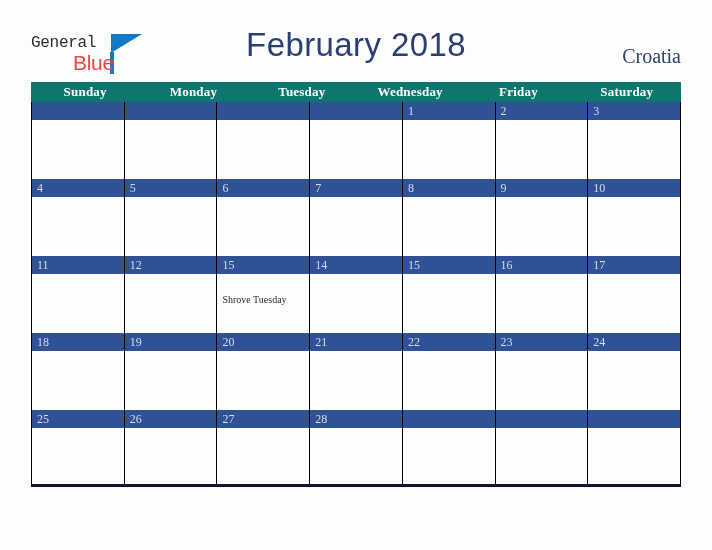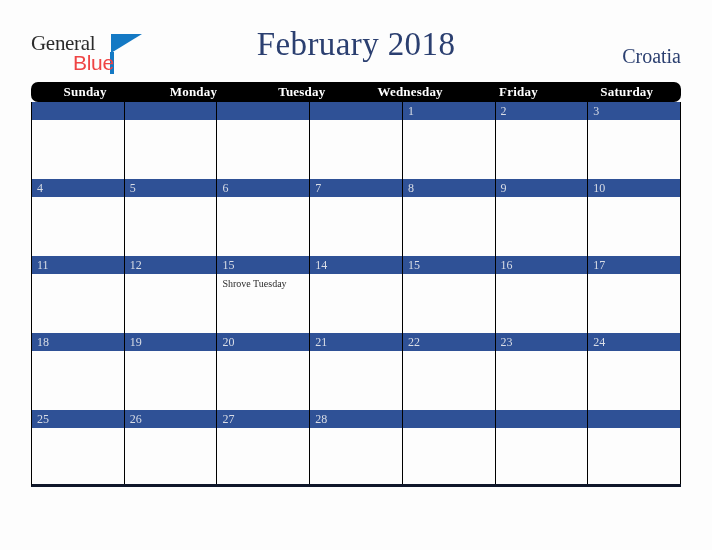--- a/index.html
+++ b/index.html
@@ -32,22 +32,22 @@
     position: absolute;
     left: 31px;
     top: 31px;
     width: 122px;
     height: 46px;
   }
   .logo-general {
     position: absolute;
     left: 0;
     top: 0;
-    font-family: Liberation Serif, serif;
-    font-size: 21px;
+    font-family: Liberation Mono, monospace;
+    font-size: 16px;
     color: #2b2b2b;
     letter-spacing: -0.3px;
     line-height: 24px;
   }
   .logo-blue {
     position: absolute;
     left: 42px;
     top: 20px;
     font-family: "Liberation Sans", sans-serif;
     font-size: 21px;
@@ -72,21 +72,21 @@
     height: 22px;
     background: #1479c4;
   }
 
   .title {
     position: absolute;
     left: 0;
     top: 26px;
     width: 712px;
     text-align: center;
-    font-family: Liberation Serif, serif;
+    font-family: Liberation Sans, sans-serif;
     font-size: 33px;
     color: #2b3f70;
     letter-spacing: 0.4px;
   }
 
   .country {
     position: absolute;
     right: 31px;
     top: 45px;
     font-family: "Liberation Serif", serif;
@@ -96,23 +96,22 @@
 
   
   .calendar {
     position: absolute;
     left: 31px;
     top: 82px;
     width: 650px;
   }
   .weekdays {
     display: flex;
-    background: #000000;
+    background: #0f766e;
     height: 20px;
-    border-radius: 7px;
   }
   .weekday {
     flex: 1 1 0;
     color: #ffffff;
     font-family: "Liberation Serif", serif;
     font-size: 13px;
     font-weight: bold;
     text-align: center;
     line-height: 20px;
     letter-spacing: 0.2px;
@@ -143,21 +142,21 @@
     font-family: "Liberation Serif", serif;
     font-size: 12px;
     line-height: 18px;
     padding-left: 5px;
     box-sizing: border-box;
     white-space: nowrap;
     overflow: hidden;
   }
   .daybody {
     flex: 1 1 auto;
-    padding: 4px 4px 0 5px;
+    padding: 20px 4px 0 5px;
     box-sizing: border-box;
     overflow: hidden;
   }
   .event {
     font-family: "Liberation Serif", serif;
     font-size: 10px;
     color: #2b2b2b;
     line-height: 12px;
     white-space: nowrap;
   }

